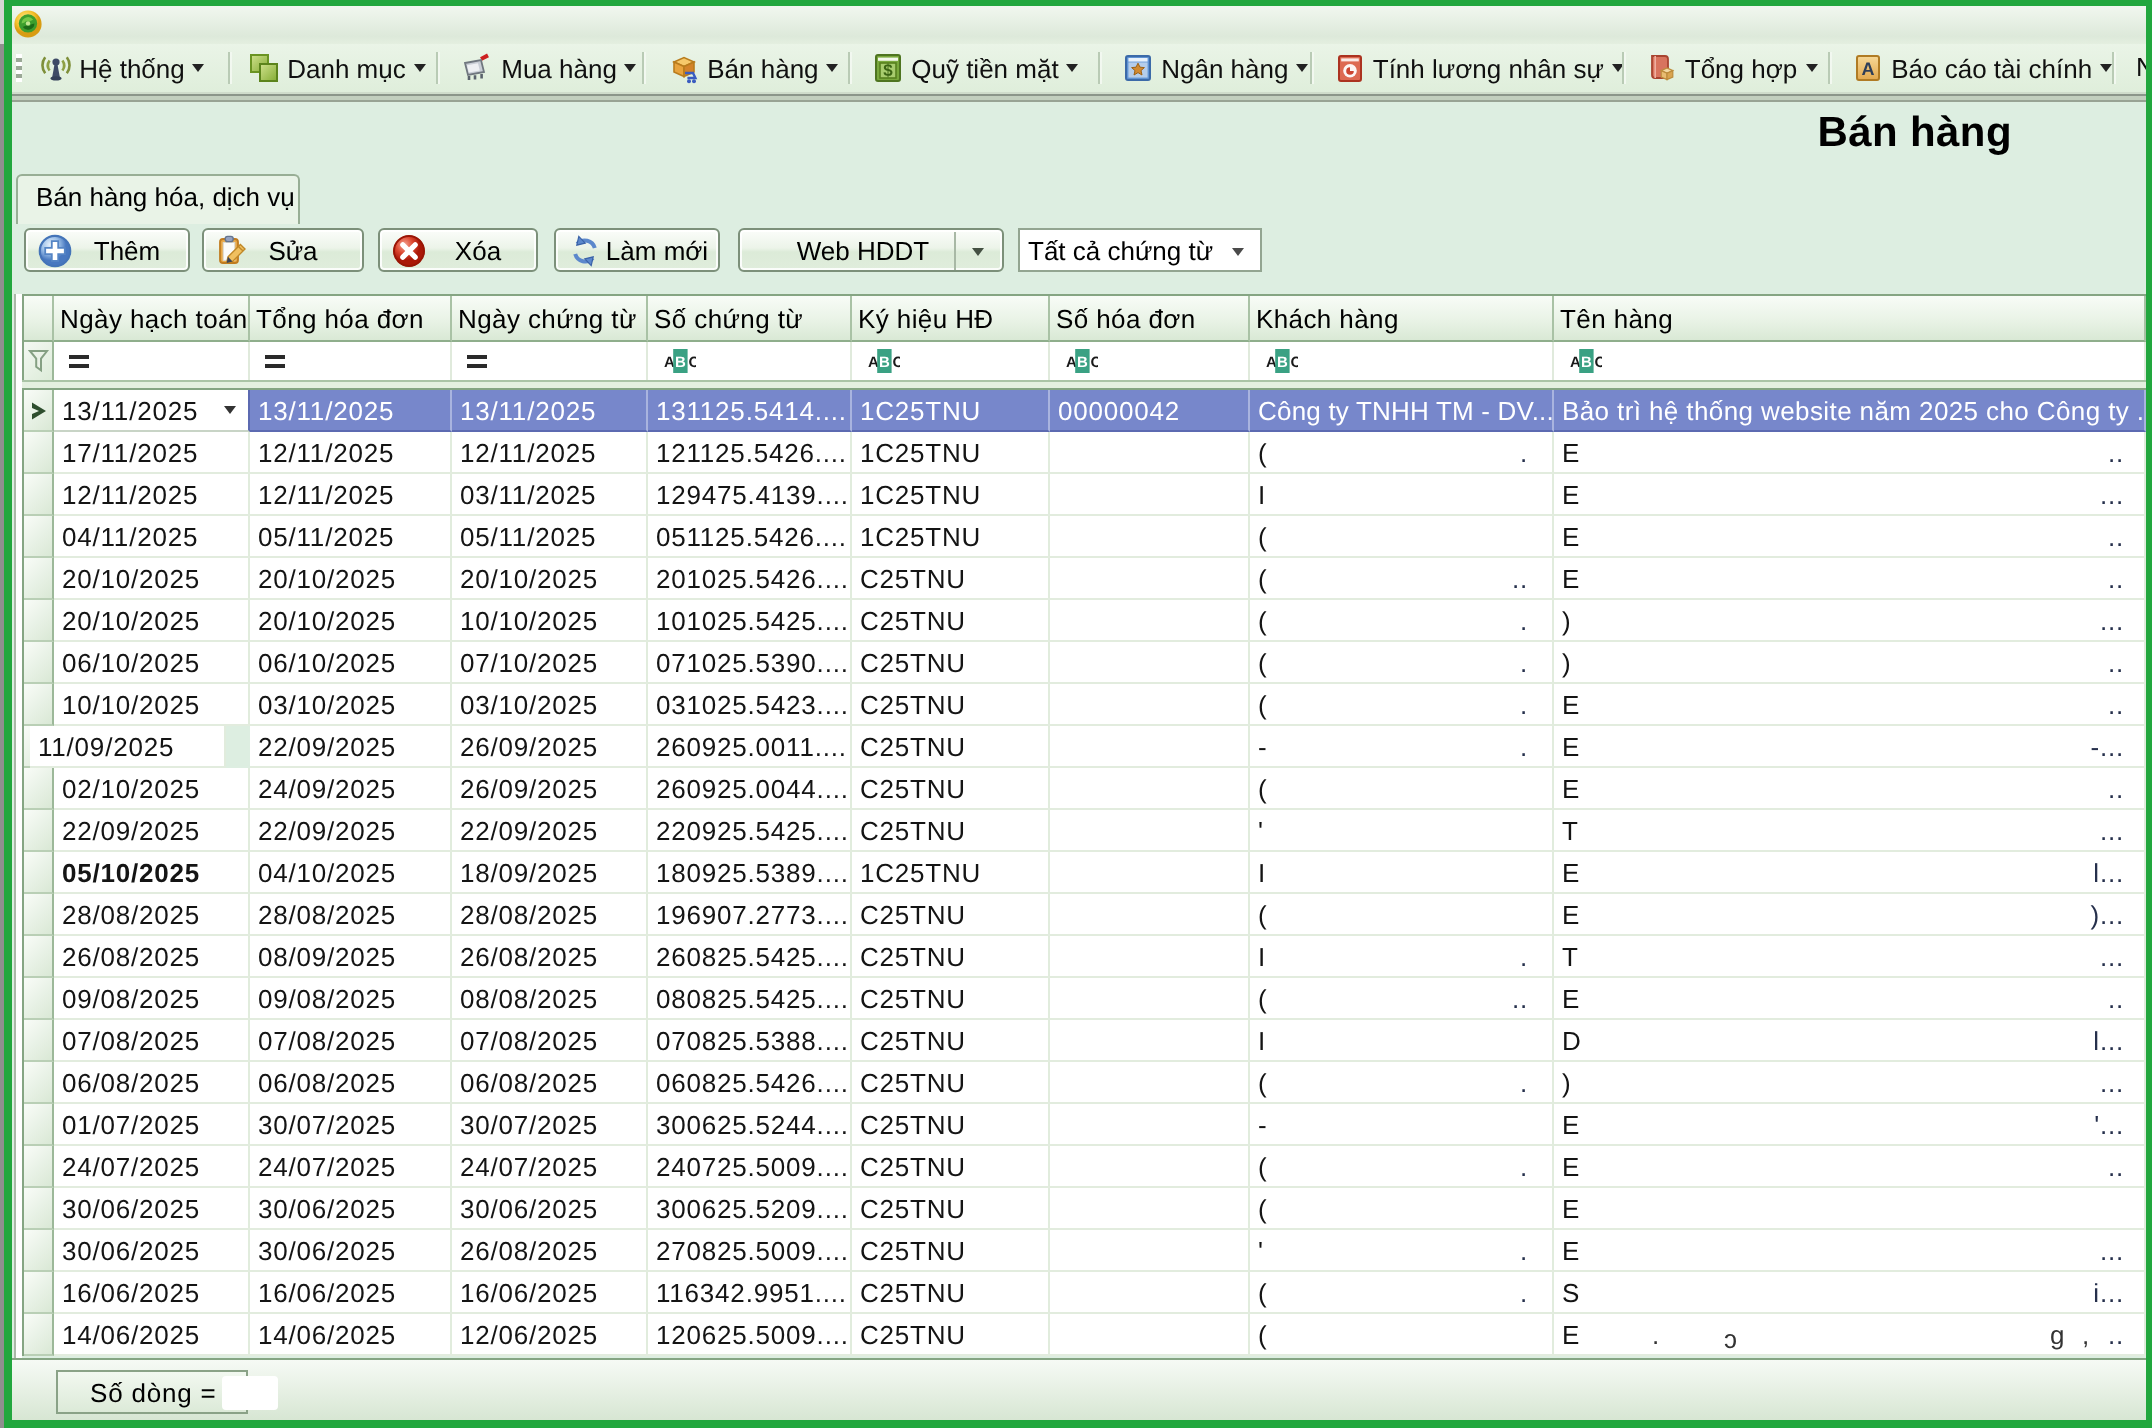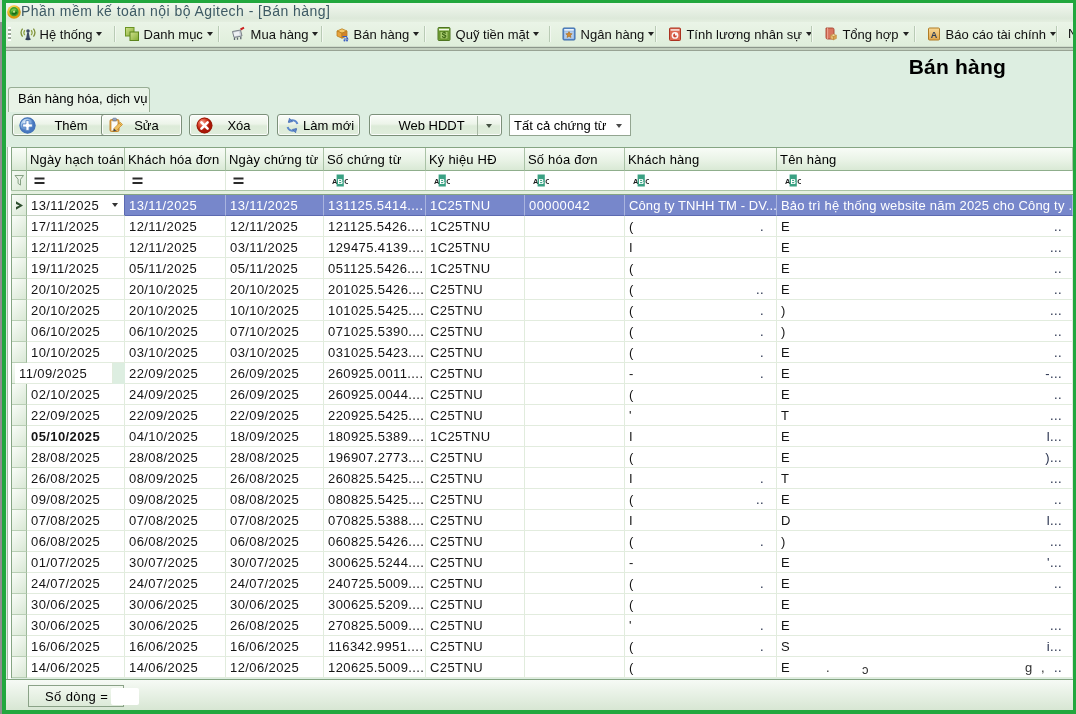--- a/index.html
+++ b/index.html
@@ -64,21 +64,20 @@
           <stop offset="70%" stop-color="#f4c12c"></stop>
           <stop offset="100%" stop-color="#d89c12"></stop>
         </radialGradient>
       </defs>
 <circle cx="7" cy="7" r="6.8" fill="url(#gold)"></circle>
 <circle cx="7" cy="6.7" r="4.6" fill="#3d9e2d"></circle>
 <path d="M3.8 6.7a3.2 3.2 0 0 1 5.8-1.8l-1.9 .9a1.6 1.6 0 0 0-2.4 .5z" fill="#74c848"></path>
 <path d="M10.2 6.7a3.2 3.2 0 0 1 -5.8 1.8l1.9-.9a1.6 1.6 0 0 0 2.4-.5z" fill="#1d6b18"></path>
 <circle cx="7" cy="6.7" r="1.1" fill="#c2e590"></circle>
 </svg>
-<div class="abs" style="left:15px;top:0px">Phần mềm kế toán nội bộ Agitech - [Bán hàng]</div>
 </div>
 <div id="menubar">
 <div id="grip"></div>
 <div class="mitem" style="left:14px"><svg width="16" height="16" viewBox="0 0 16 16" style="vertical-align:-3px">
 <path d="M2.6 2.6a6.5 6.5 0 0 0 0 8" fill="none" stroke="#7e8f3a" stroke-width="1.3"></path>
 <path d="M4.8 4.2a4.2 4.2 0 0 0 0 5" fill="none" stroke="#8ea044" stroke-width="1.3"></path>
 <path d="M13.4 2.6a6.5 6.5 0 0 1 0 8" fill="none" stroke="#7e8f3a" stroke-width="1.3"></path>
 <path d="M11.2 4.2a4.2 4.2 0 0 1 0 5" fill="none" stroke="#8ea044" stroke-width="1.3"></path>
 <circle cx="8" cy="5" r="1.8" fill="#3e4a66"></circle>
 <path d="M7.2 6.5 L6 13 L10 13 L8.8 6.5 Z" fill="#3e4a66"></path>
@@ -150,21 +149,21 @@
 <div class="msep" style="left:418px"></div>
 <div class="msep" style="left:543px"></div>
 <div class="msep" style="left:649px"></div>
 <div class="msep" style="left:805px"></div>
 <div class="msep" style="left:908px"></div>
 <div class="msep" style="left:1050px"></div>
 </div>
 <div id="mstrip"></div>
 <div id="heading">Bán hàng</div>
 <div id="tab">Bán hàng hóa, dịch vụ</div>
-<div class="btn" style="left:12px;width:98px;padding-left:20px"><svg class="bicon" width="17" height="17" viewBox="0 0 17 17">
+<div class="btn" style="left:12px;width:83px;padding-left:20px"><svg class="bicon" width="17" height="17" viewBox="0 0 17 17">
 <defs>
         <radialGradient id="blg" cx="35%" cy="30%">
           <stop offset="0%" stop-color="#e8f2fc"></stop>
           <stop offset="55%" stop-color="#9cc0e8"></stop>
           <stop offset="100%" stop-color="#4878c0"></stop>
         </radialGradient>
       </defs>
 <circle cx="8.5" cy="8.5" r="7.8" fill="url(#blg)"></circle>
 <circle cx="8.5" cy="8.5" r="7.6" fill="none" stroke="#4474b8" stroke-width="1.1"></circle>
 <path d="M6.9 3.6 h3.2 v3.3 h3.3 v3.2 h-3.3 v3.3 h-3.2 v-3.3 h-3.3 v-3.2 h3.3z" fill="#fff" stroke="#5585c5" stroke-width="0.9"></path>
@@ -201,21 +200,21 @@
 </div>
 <div id="combo">Tất cả chứng từ
 <div style="position:absolute;right:8px;top:9px;width:0;height:0;border-left:3.5px solid transparent;border-right:3.5px solid transparent;border-top:4px solid #4a4a4a"></div>
 </div>
 <div class="abs" style="left:7px;top:147px;width:1px;height:563px;background:#aab8a8"></div>
 <div class="abs" style="left:8px;top:147px;width:3px;height:532px;background:#fff"></div>
 <div class="abs" style="left:11px;top:147px;width:1062px;height:1px;background:#85a583"></div>
 <div class="abs" style="left:11px;top:147px;width:1px;height:531px;background:#85a583"></div>
 <div class="hcell" style="left:12px;top:148px;width:15px"></div>
 <div class="hcell" style="left:27px;top:148px;width:98px">Ngày hạch toán</div>
-<div class="hcell" style="left:125px;top:148px;width:101px">Khách hóa đơn</div>
+<div class="hcell" style="left:125px;top:148px;width:101px">Tổng hóa đơn</div>
 <div class="hcell" style="left:226px;top:148px;width:98px">Ngày chứng từ</div>
 <div class="hcell" style="left:324px;top:148px;width:102px">Số chứng từ</div>
 <div class="hcell" style="left:426px;top:148px;width:99px">Ký hiệu HĐ</div>
 <div class="hcell" style="left:525px;top:148px;width:100px">Số hóa đơn</div>
 <div class="hcell" style="left:625px;top:148px;width:152px">Khách hàng</div>
 <div class="hcell" style="left:777px;top:148px;width:296px">Tên hàng</div>
 <div class="fcell" style="left:12px;width:15px;background:linear-gradient(135deg,#f4f9f3,#dcebd8);border-right:1px solid #9cb899">
 <svg width="11" height="13" viewBox="0 0 11 13" style="margin:3px 0 0 2px">
 <path d="M1 1.5 h8.5 l-3 3.8 v5.8 l-2.4 -1.7 v-4.1z" fill="#eaf2e7" stroke="#85a083" stroke-width="1"></path>
     </svg></div>
@@ -286,21 +285,21 @@
 <div class="ind" style="top:237px"></div>
 <div class="cell" style="left:27px;top:237px;width:98px;">12/11/2025</div>
 <div class="cell" style="left:125px;top:237px;width:101px;">12/11/2025</div>
 <div class="cell" style="left:226px;top:237px;width:98px;">03/11/2025</div>
 <div class="cell" style="left:324px;top:237px;width:102px;">129475.4139....</div>
 <div class="cell" style="left:426px;top:237px;width:99px;">1C25TNU</div>
 <div class="cell" style="left:525px;top:237px;width:100px;"></div>
 <div class="cell" style="left:625px;top:237px;width:152px;">I</div>
 <div class="cell" style="left:777px;top:237px;width:296px;">E<span class="rdots" style="right:10px">...</span></div>
 <div class="ind" style="top:258px"></div>
-<div class="cell" style="left:27px;top:258px;width:98px;">19/11/2025</div>
+<div class="cell" style="left:27px;top:258px;width:98px;">04/11/2025</div>
 <div class="cell" style="left:125px;top:258px;width:101px;">05/11/2025</div>
 <div class="cell" style="left:226px;top:258px;width:98px;">05/11/2025</div>
 <div class="cell" style="left:324px;top:258px;width:102px;">051125.5426....</div>
 <div class="cell" style="left:426px;top:258px;width:99px;">1C25TNU</div>
 <div class="cell" style="left:525px;top:258px;width:100px;"></div>
 <div class="cell" style="left:625px;top:258px;width:152px;">(</div>
 <div class="cell" style="left:777px;top:258px;width:296px;">E<span class="rdots" style="right:10px">..</span></div>
 <div class="ind" style="top:279px"></div>
 <div class="cell" style="left:27px;top:279px;width:98px;">20/10/2025</div>
 <div class="cell" style="left:125px;top:279px;width:101px;">20/10/2025</div>

